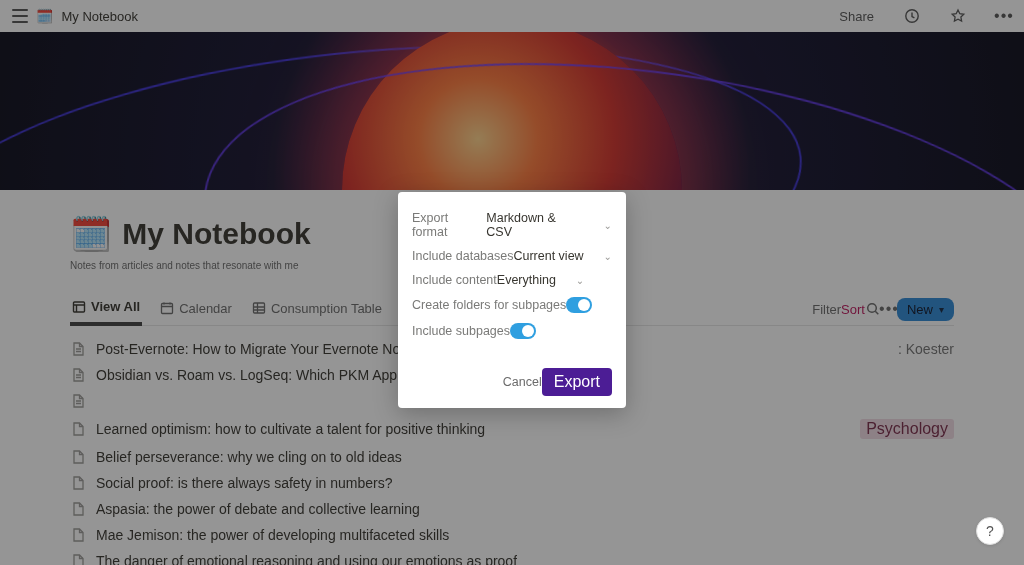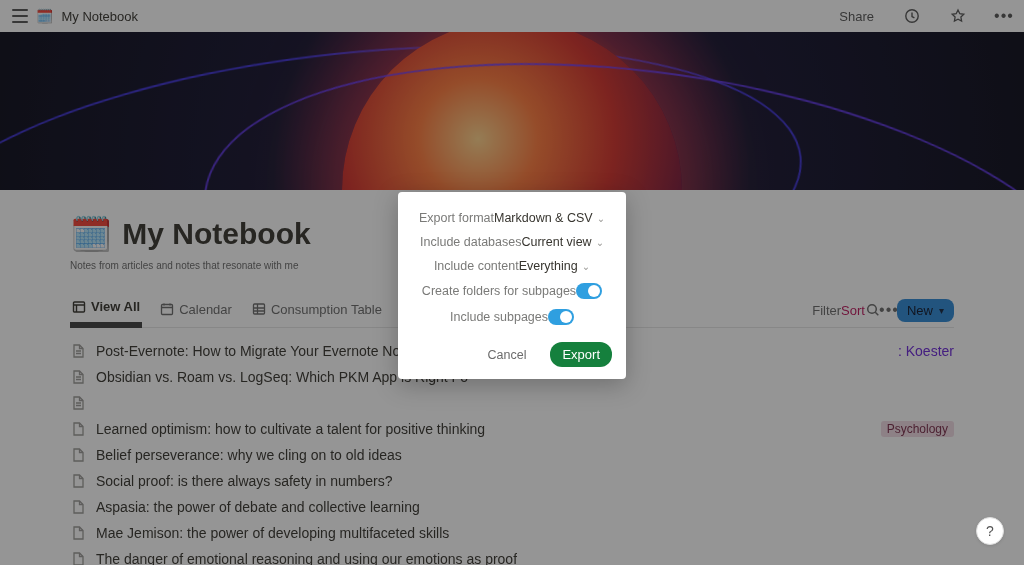--- a/index.html
+++ b/index.html
@@ -67,21 +67,21 @@
 
   
   .dbtabs {
     display:flex; align-items:center; gap:16px;
     margin-top:22px;
     border-bottom:1px solid #e5e5e5;
     font-size:13px;
     color:#6b6b6b;
   }
   .dbtabs .tab { display:flex; align-items:center; gap:5px; padding:6px 2px 8px; cursor:pointer;}
-  .dbtabs .tab.active { color:#37352f; font-weight:600; border-bottom:6px solid #404040; margin-bottom:-1px;}
+  .dbtabs .tab.active { color:#37352f; font-weight:600; border-bottom:4px solid #404040; margin-bottom:-1px;}
   .dbtabs .tab svg, .dbtabs .tab .tico { width:14px; height:14px; }
   .dbtabs-right { margin-left:auto; display:flex; align-items:center; }
   .dbtabs-right .txt { cursor:pointer; }
   .dbtabs-right .sort { color:#be185d; }
   .newbtn {
     background:#2f89d6; color:#0f172a; border-radius:8px;
     font-size:13px; padding:4px 10px; display:flex; align-items:center; gap:6px;
     cursor:pointer;
   }
   .newbtn .chev { opacity:0.85; font-size:10px;}
@@ -91,25 +91,25 @@
   .rows { margin-top:10px; }
   .row {
     display:flex; align-items:center; gap:10px;
     padding:5px 0;
     font-size:14px;
     color:#37352f;
     cursor:pointer;
   }
   .row .pico { width:16px; height:16px; flex:0 0 16px; color:#9b9a97;}
   .row .rtitle { white-space:nowrap; overflow:hidden; text-overflow:ellipsis; }
-  .row1-extra { margin-left:auto; white-space:nowrap; color:#6d28d9;}
+  .row1-extra { margin-left:auto; white-space:nowrap; color:#737373;}
   .tag {
     margin-left:auto;
     background:#f1dbe4; color:#7a2c4a;
-    font-size:12px; padding:1px 6px; border-radius:3px;
+    font-size:16px; padding:1px 6px; border-radius:3px;
   }
 
   
   .dim {
     position:absolute; inset:0;
     background:rgba(20,20,20,0.45);
   }
 
   
   .dialog {
@@ -117,38 +117,38 @@
     left:398px; top:192px;
     width:228px;
     background:#fff;
     border-radius:4px;
     box-shadow:0 6px 24px rgba(0,0,0,0.25);
     padding:14px 14px 12px;
     font-size:12.5px;
     color:#7a7a78;
   }
   .dlg-row {
-    display:flex; align-items:center; justify-content:center;
+    display:flex; align-items:center; justify-content:flex-start;
     padding:5px 0;
   }
-  .dlg-row .val { color:#37352f; display:flex; align-items:center; gap:4px; cursor:pointer;}
+  .dlg-row .val { color:#37352f; display:flex; align-items:center; gap:20px; cursor:pointer;}
   .dlg-row .chev { color:#9b9a97; font-size:10px;}
   .toggle {
     width:26px; height:16px; border-radius:10px;
     background:#2f9fe0; position:relative; cursor:pointer;
   }
   .toggle::after{
     content:""; position:absolute; right:2px; top:2px;
     width:12px; height:12px; background:#fff; border-radius:50%;
   }
-  .dlg-actions { display:flex; justify-content:flex-end; gap:24px; margin-top:12px; align-items:center;}
+  .dlg-actions { display:flex; justify-content:flex-end; gap:0; margin-top:24px; align-items:center;}
   .btn-cancel { color:#6b6b6b; cursor:pointer; }
   .btn-export {
-    background:#15803d; color:#fff; border-radius:12px;
-    padding:5px 12px; cursor:pointer; font-size:13px;
+    background:#4c1d95; color:#fff; border-radius:4px;
+    padding:5px 12px; cursor:pointer; font-size:16px;
   }
 
   
   .helpbtn {
     position:absolute; right:20px; bottom:20px;
     width:28px; height:28px; border-radius:50%;
     background:#fff; border:1px solid #ddd;
     display:flex; align-items:center; justify-content:center;
     font-size:14px; color:#555; cursor:pointer;
     box-shadow:0 1px 3px rgba(0,0,0,0.1);

